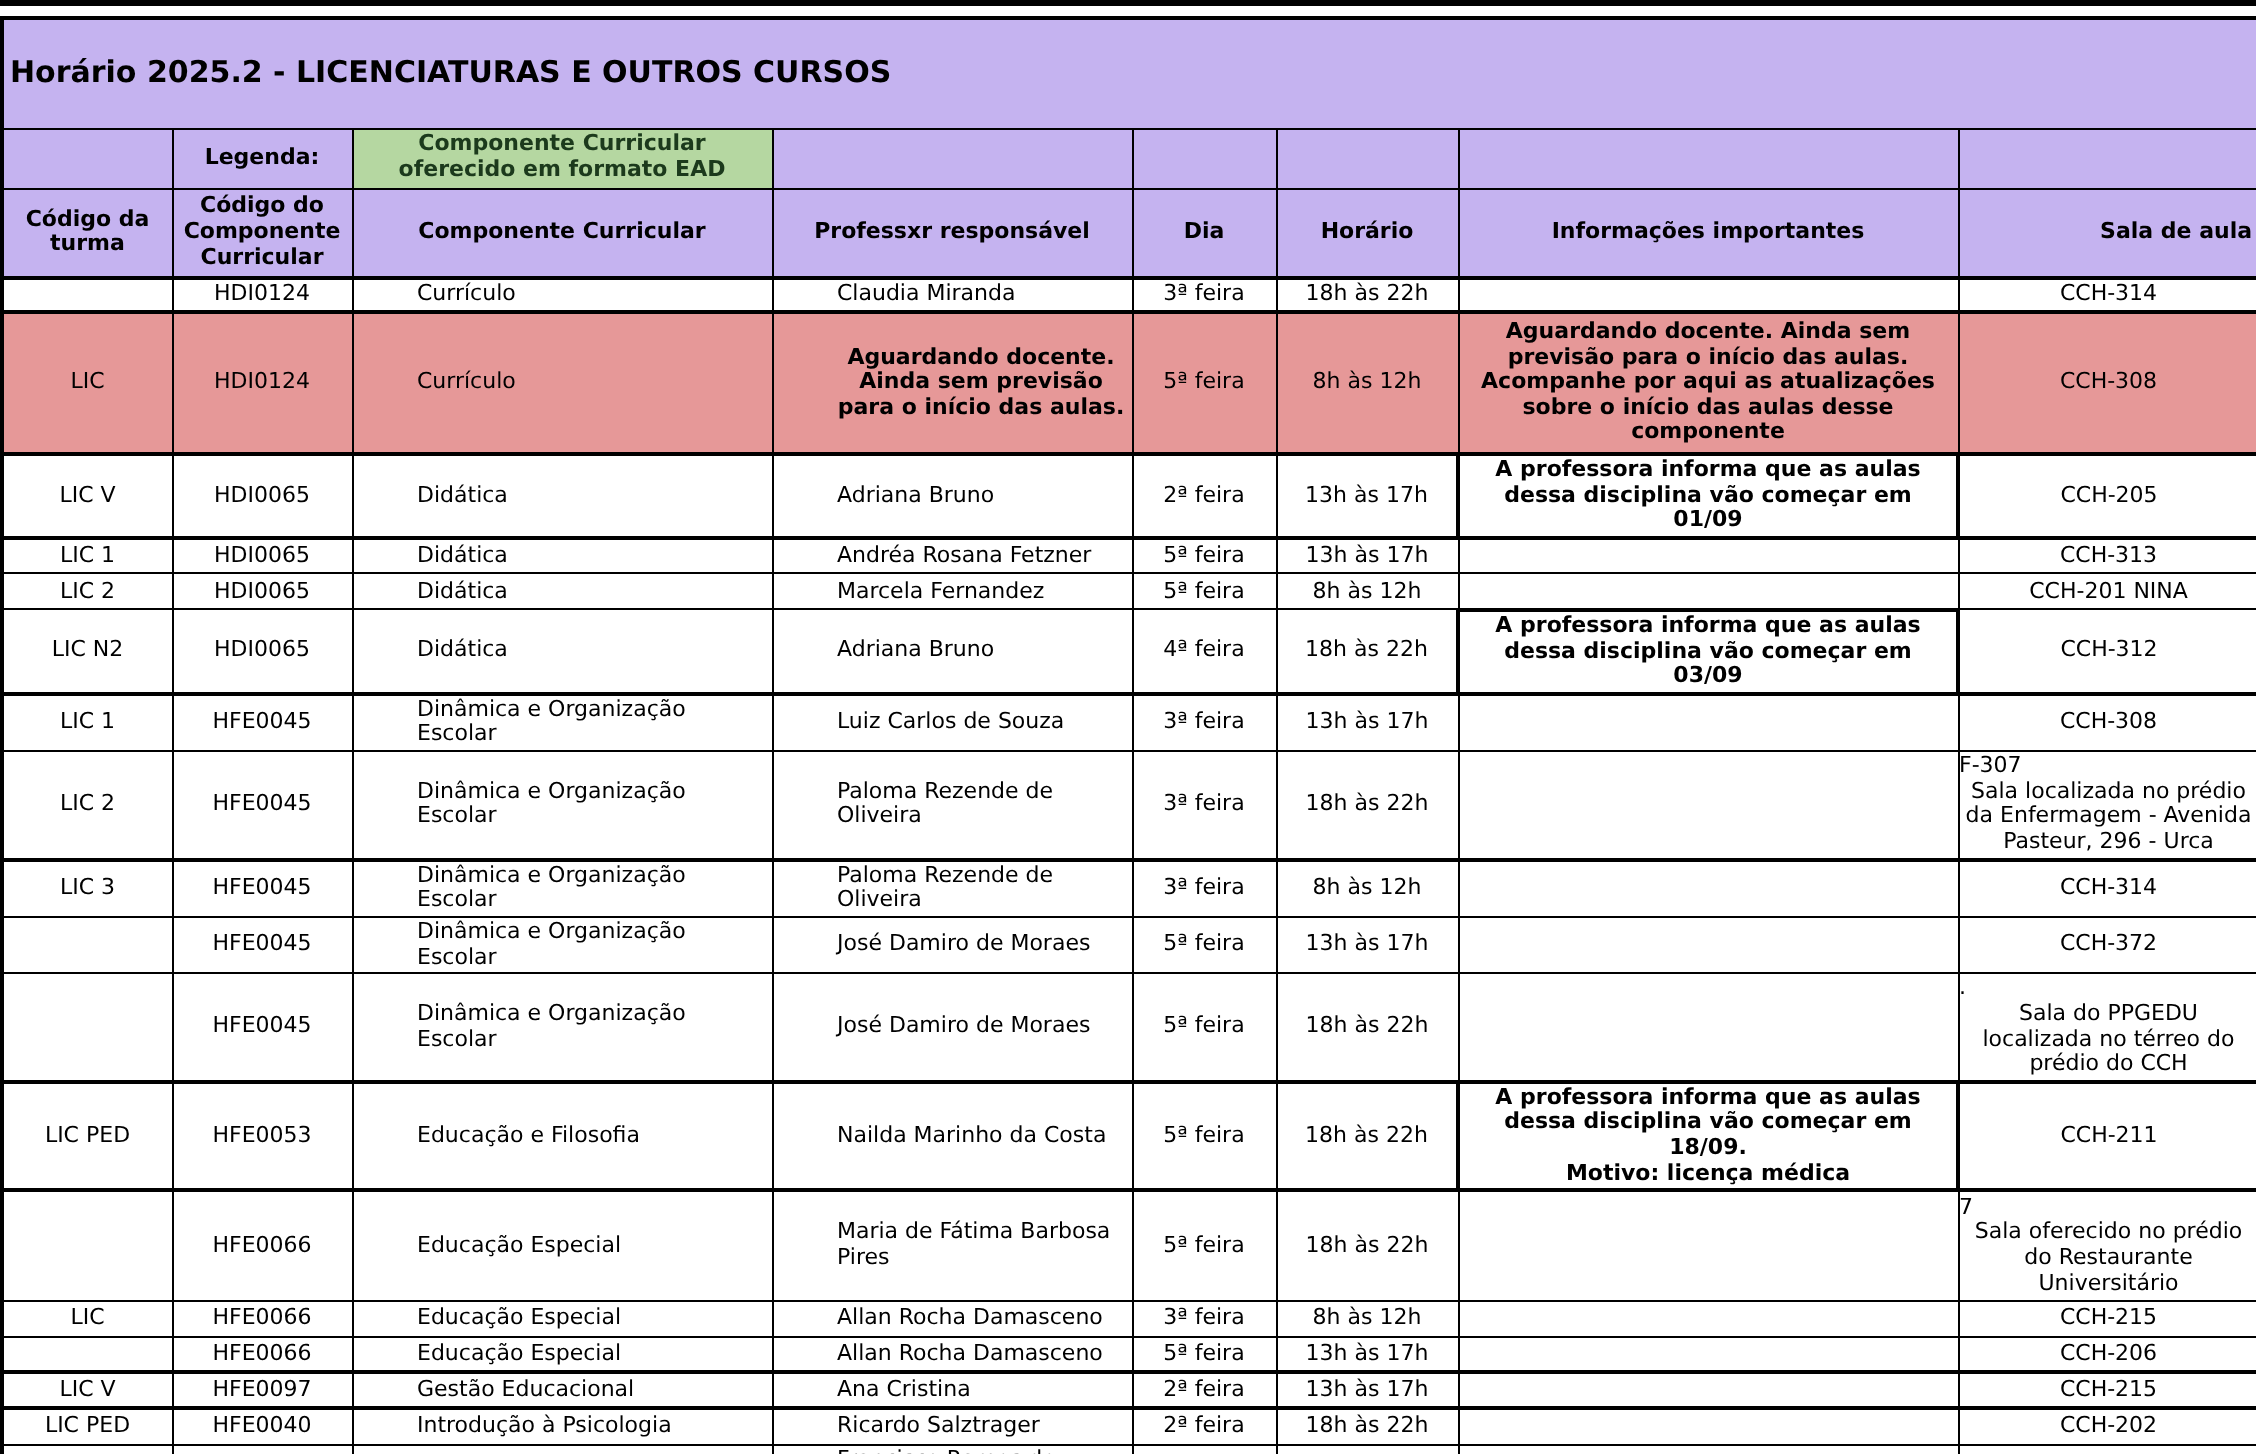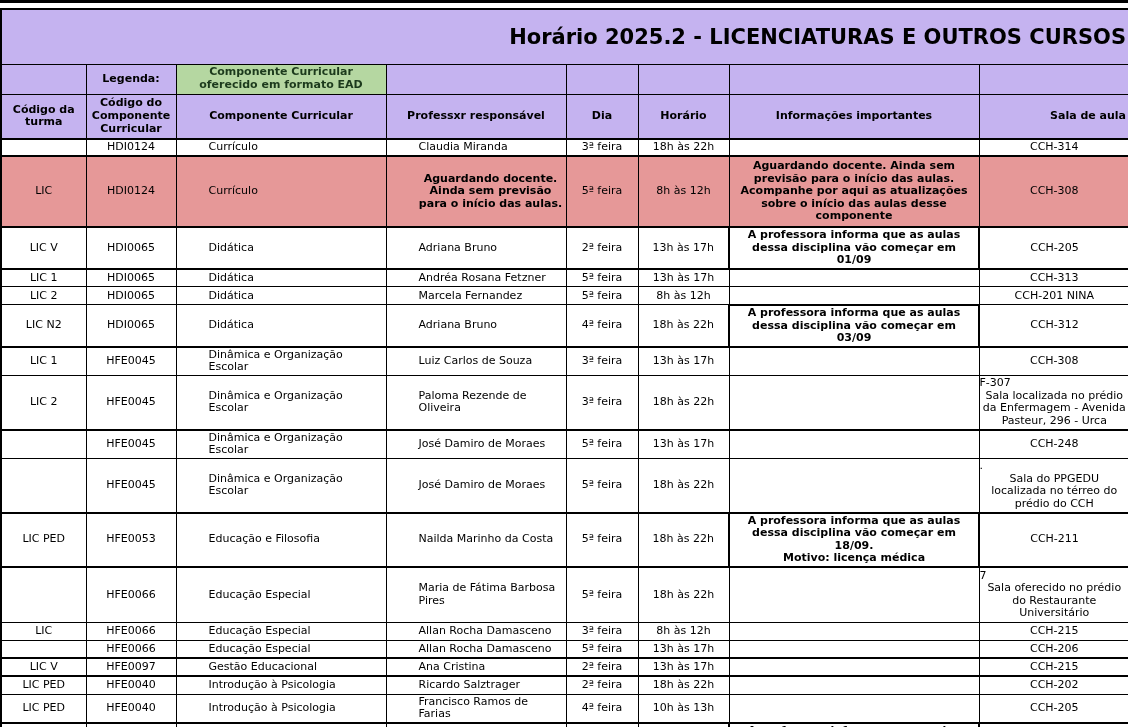--- a/index.html
+++ b/index.html
@@ -27,23 +27,23 @@
     padding:1px 3px;
     font-size:11px;
     line-height:1.15;
     vertical-align:middle;
     overflow:hidden;
   }
   td:last-child,th:last-child{border-right:0;}
   tr.title-row td{
     background:var(--purple);
     height:55px;
-    text-align:right;
+    text-align:left;
     font-weight:bold;
-    font-size:21px;
+    font-size:15px;
     border-bottom:1px solid var(--border);
     margin-left:44px;
   }
   tr.legend-row td{background:var(--purple);height:30px;text-align:center;font-weight:bold;}
   tr.legend-row td.ead{background:var(--green);color:var(--greentext);}
   tr.head-row th{
     background:var(--purple);
     height:45px;
     text-align:center;
     font-weight:bold;
@@ -181,28 +181,38 @@
           <td class="c-prof">Paloma Rezende de Oliveira</td>
           <td class="c-dia">3ª feira</td>
           <td class="c-horario">18h às 22h</td>
           <td class="c-info"></td>
           <td class="c-sala">
             <span class="sala-prefix">F-307</span>
             <span class="sala-note">Sala localizada no prédio da Enfermagem - Avenida Pasteur, 296 - Urca</span>
           </td>
         </tr>
         <tr style="height: 18px;">
+          <td class="c-turma">LIC 3</td>
+          <td class="c-codigo">HFE0045</td>
+          <td class="c-comp">Dinâmica e Organização Escolar</td>
+          <td class="c-prof">Paloma Rezende de Oliveira</td>
+          <td class="c-dia">3ª feira</td>
+          <td class="c-horario">8h às 12h</td>
+          <td class="c-info"></td>
+          <td class="c-sala">CCH-314</td>
+        </tr>
+        <tr style="height: 18px;">
           <td class="c-turma"></td>
           <td class="c-codigo">HFE0045</td>
           <td class="c-comp">Dinâmica e Organização Escolar</td>
           <td class="c-prof">José Damiro de Moraes</td>
           <td class="c-dia">5ª feira</td>
           <td class="c-horario">13h às 17h</td>
           <td class="c-info"></td>
-          <td class="c-sala">CCH-248</td>
+          <td class="c-sala">CCH-372</td>
         </tr>
         <tr class="thick" style="height: 54px;">
           <td class="c-turma"></td>
           <td class="c-codigo">HFE0045</td>
           <td class="c-comp">Dinâmica e Organização Escolar</td>
           <td class="c-prof">José Damiro de Moraes</td>
           <td class="c-dia">5ª feira</td>
           <td class="c-horario">18h às 22h</td>
           <td class="c-info"></td>
           <td class="c-sala">

